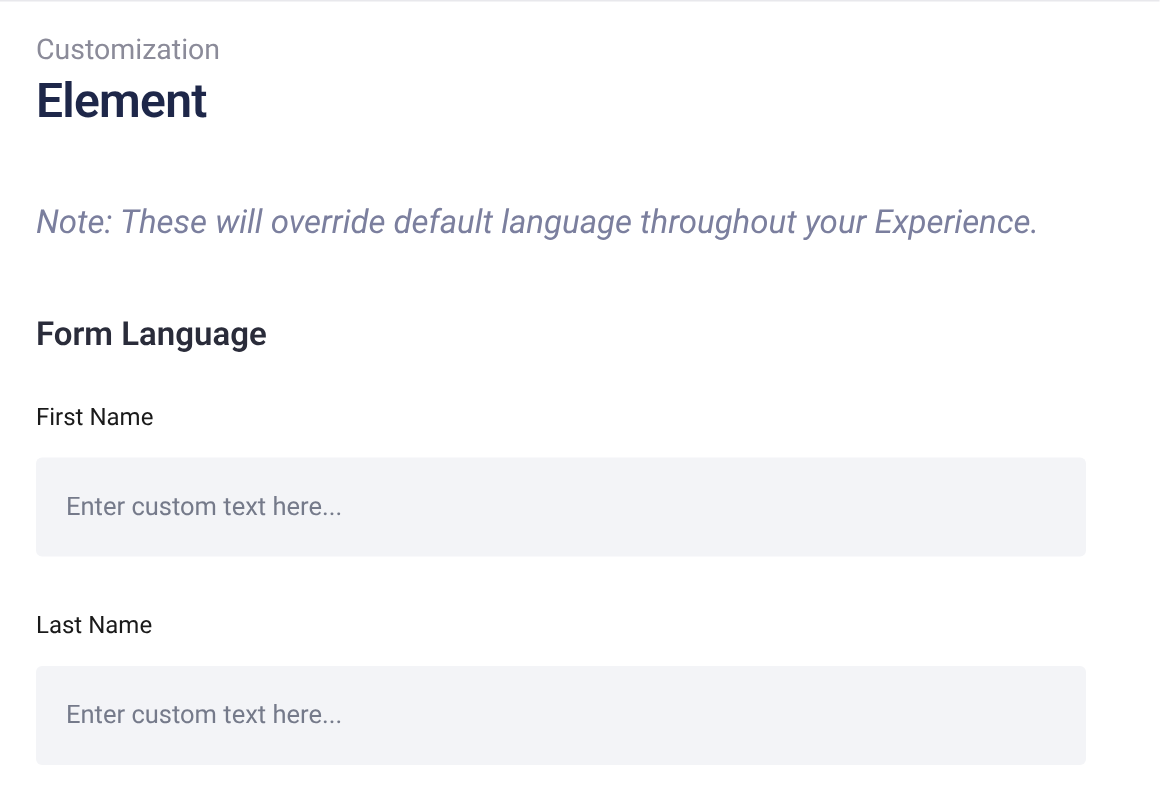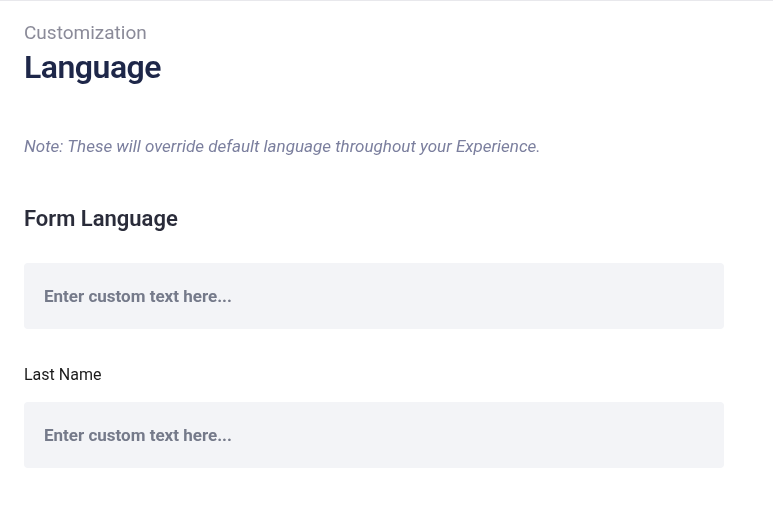--- a/index.html
+++ b/index.html
@@ -21,21 +21,21 @@
       font-weight: 400;
     }
     .page-title {
       font-size: 32px;
       font-weight: 600;
       color: #1e2749;
       margin-bottom: 50px;
       letter-spacing: -0.5px;
     }
     .note {
-      font-size: 17px;
+      font-size: 22px;
       color: #7b7f9e;
       font-style: italic;
       margin-bottom: 50px;
       font-weight: 400;
     }
     .section-title {
       font-size: 22px;
       font-weight: 600;
       color: #2a2c3a;
       margin-bottom: 32px;
@@ -54,36 +54,36 @@
       width: 100%;
       max-width: 700px;
       height: 66px;
       background: #f3f4f7;
       border: none;
       border-radius: 4px;
       padding: 0 20px;
       font-size: 17px;
       color: #333;
       font-family: inherit;
-      font-weight: bold;
     }
     .text-input::placeholder {
       color: #757a8a;
     }
   </style>
 </head>
 <body>
 
 <div class="breadcrumb">Customization</div>
-<h1 class="page-title">Language</h1>
+<h1 class="page-title">Element</h1>
 
 <p class="note">Note: These will override default language throughout your Experience.</p>
 
 <h2 class="section-title">Form Language</h2>
 
 <div class="form-group">
+  <label class="field-label">First Name</label>
   <input type="text" class="text-input" placeholder="Enter custom text here..." style="">
 </div>
 
 <div class="form-group">
   <label class="field-label">Last Name</label>
   <input type="text" class="text-input" placeholder="Enter custom text here..." style="">
 </div>
 
 </body></html>

